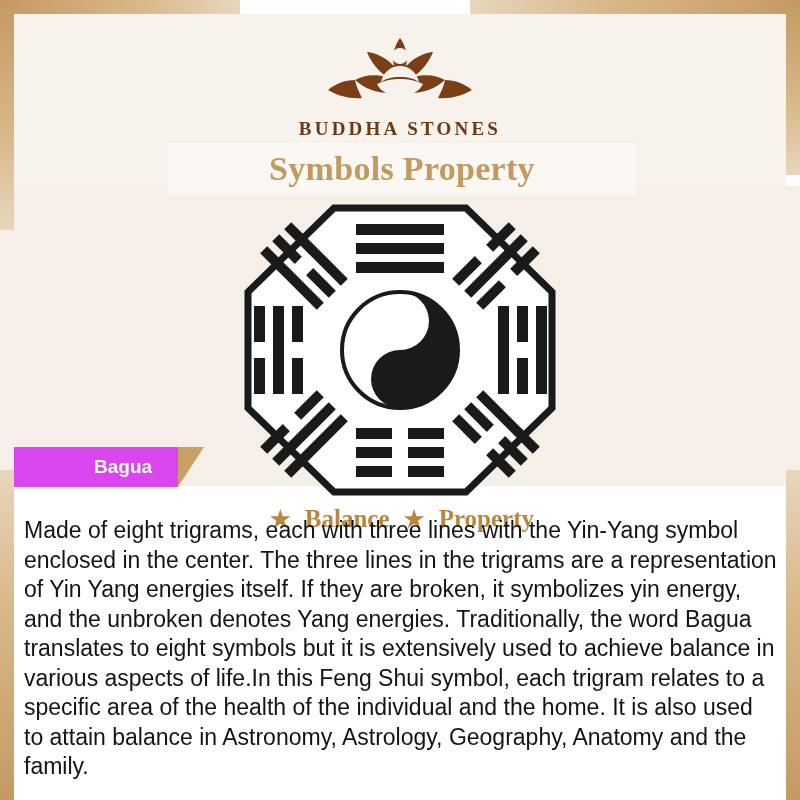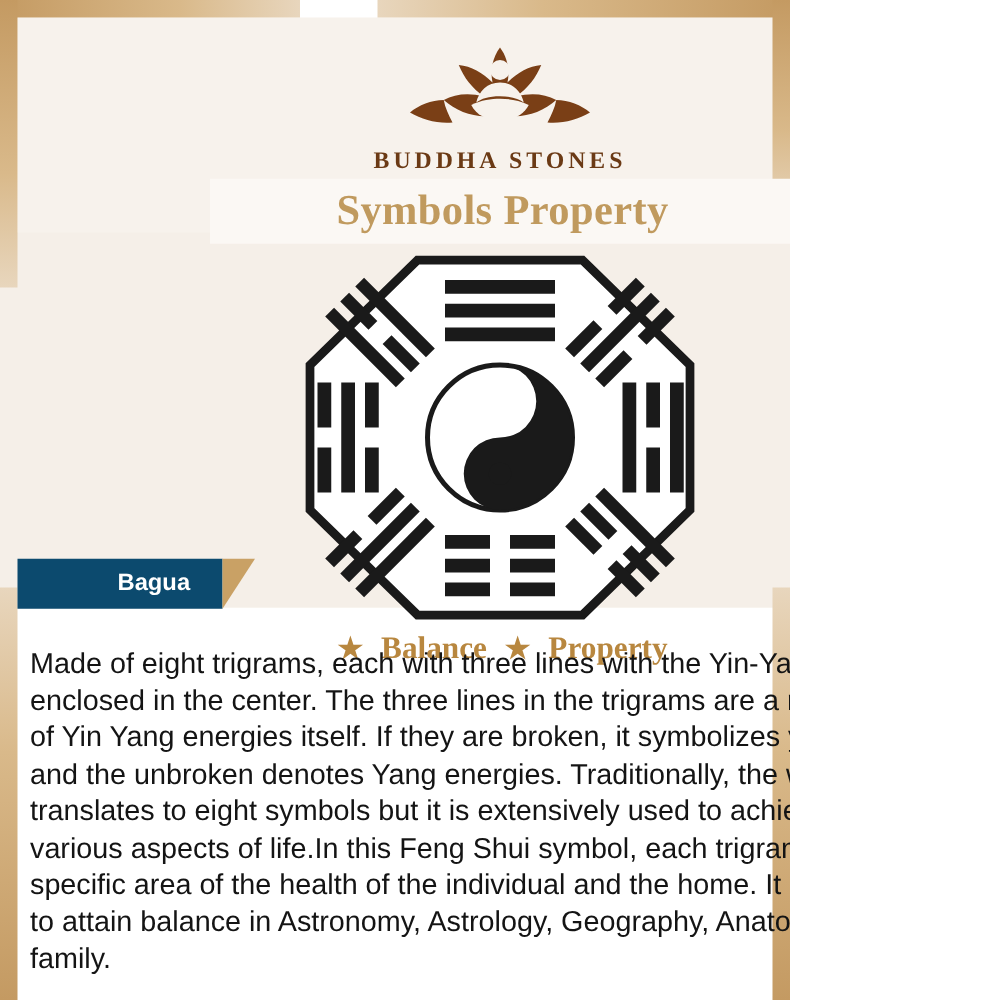--- a/index.html
+++ b/index.html
@@ -8,21 +8,21 @@
   }
   body {
     width: 800px;
     height: 800px;
     font-family: "Liberation Sans", sans-serif;
     background: #ffffff;
     overflow: hidden;
   }
   .page {
     position: relative;
-    width: 632px;
+    width: 800px;
     height: 800px;
     background: #ffffff;
     overflow: hidden;
   }
   
   .corner {
     position: absolute;
     background: #c9a26a;
   }
   .corner-tl-h {
@@ -106,21 +106,21 @@
   }
   
   .ribbon {
     position: absolute;
     left: 14px; top: 447px;
     height: 40px;
     display: flex;
     align-items: center;
   }
   .ribbon-body {
-    background: #0c4a6e;
+    background: #d946ef;
     height: 40px;
     display: flex;
     align-items: center;
     padding: 0 26px 0 80px;
   }
   .ribbon-label {
     color: #ffffff;
     font-size: 19px;
     font-weight: bold;
   }

